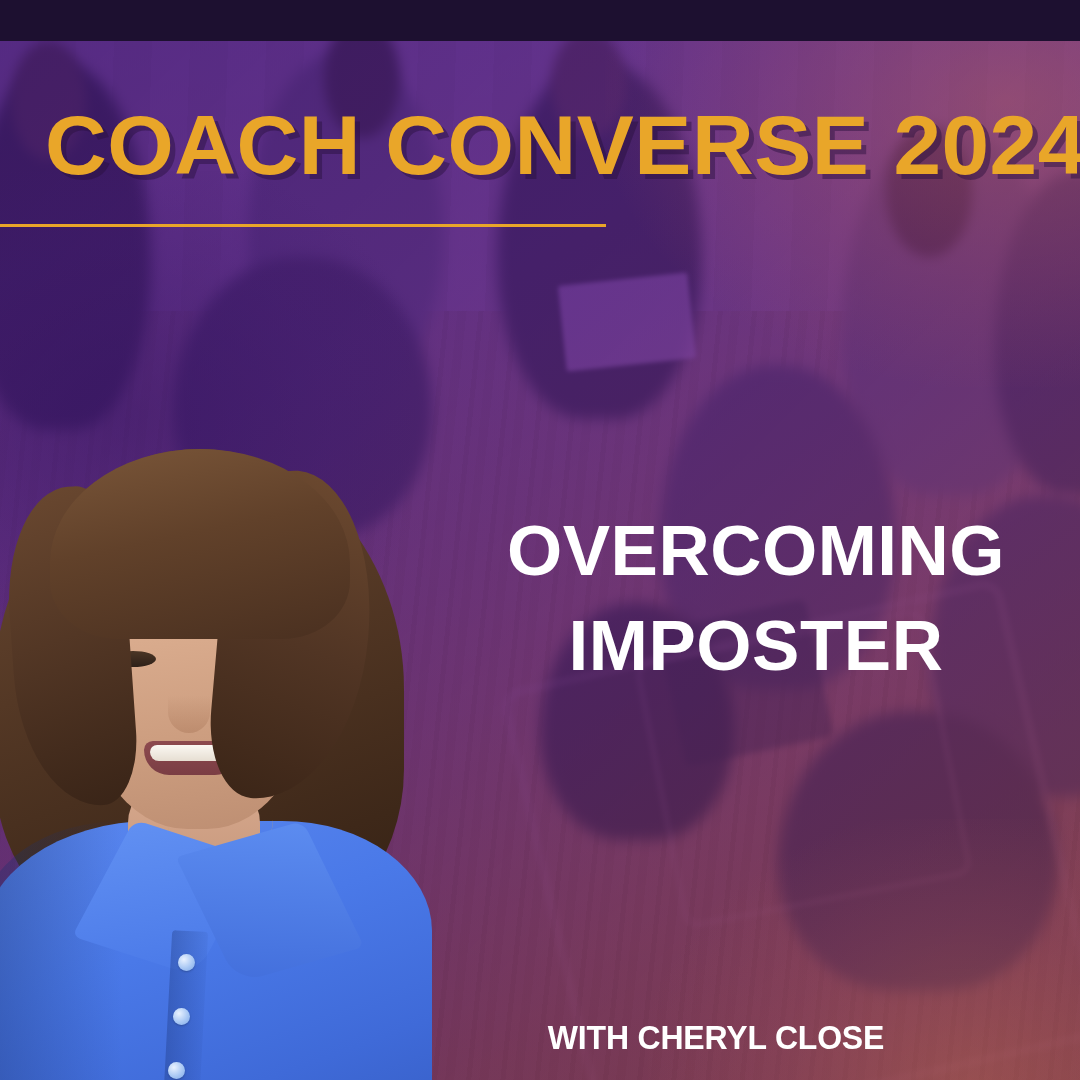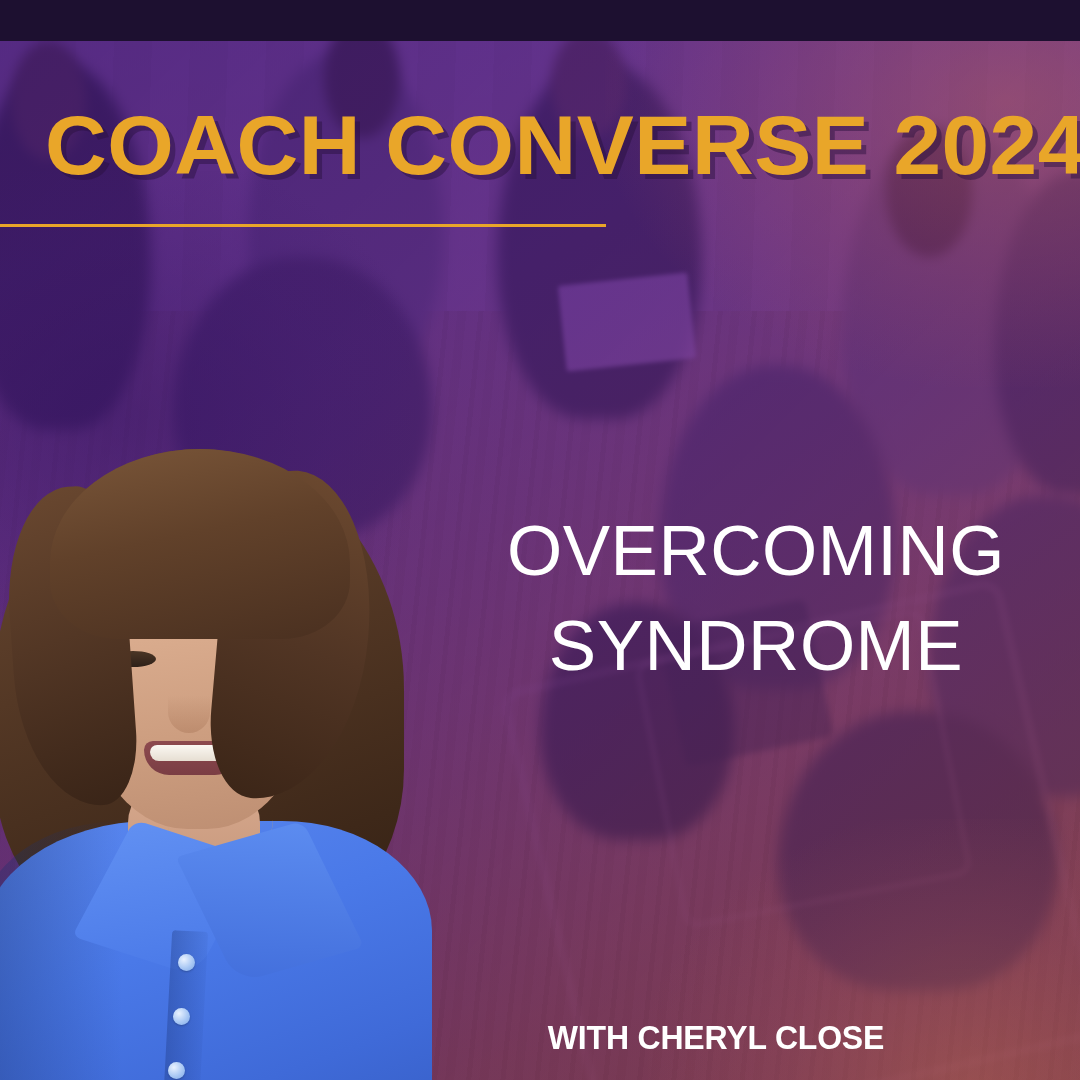--- a/index.html
+++ b/index.html
@@ -431,21 +431,21 @@
   }
 
   .headline {
     position: absolute;
     left: 446px;
     top: 462px;
     width: 620px;
     text-align: center;
     color: #ffffff;
     font-size: 71px;
-    font-weight: normal;
+    font-weight: bold;
     line-height: 95px;
     letter-spacing: 0.5px;
   }
   .headline .hl-line { display: block; white-space: nowrap; }
 
   .credit {
     position: absolute;
     left: 416px;
     top: 978px;
     width: 600px;
@@ -524,19 +524,19 @@
 
   <div class="content">
 
     <div class="event-title">COACH CONVERSE 2024</div>
 
     <div class="title-rule"></div>
 
 
     <div class="headline">
       <span class="hl-line">OVERCOMING</span>
-      <span class="hl-line">SYNDROME</span>
+      <span class="hl-line">IMPOSTER</span>
     </div>
 
     <div class="credit">WITH CHERYL CLOSE</div>
 
   </div>
 </div>
 
 </body></html>

